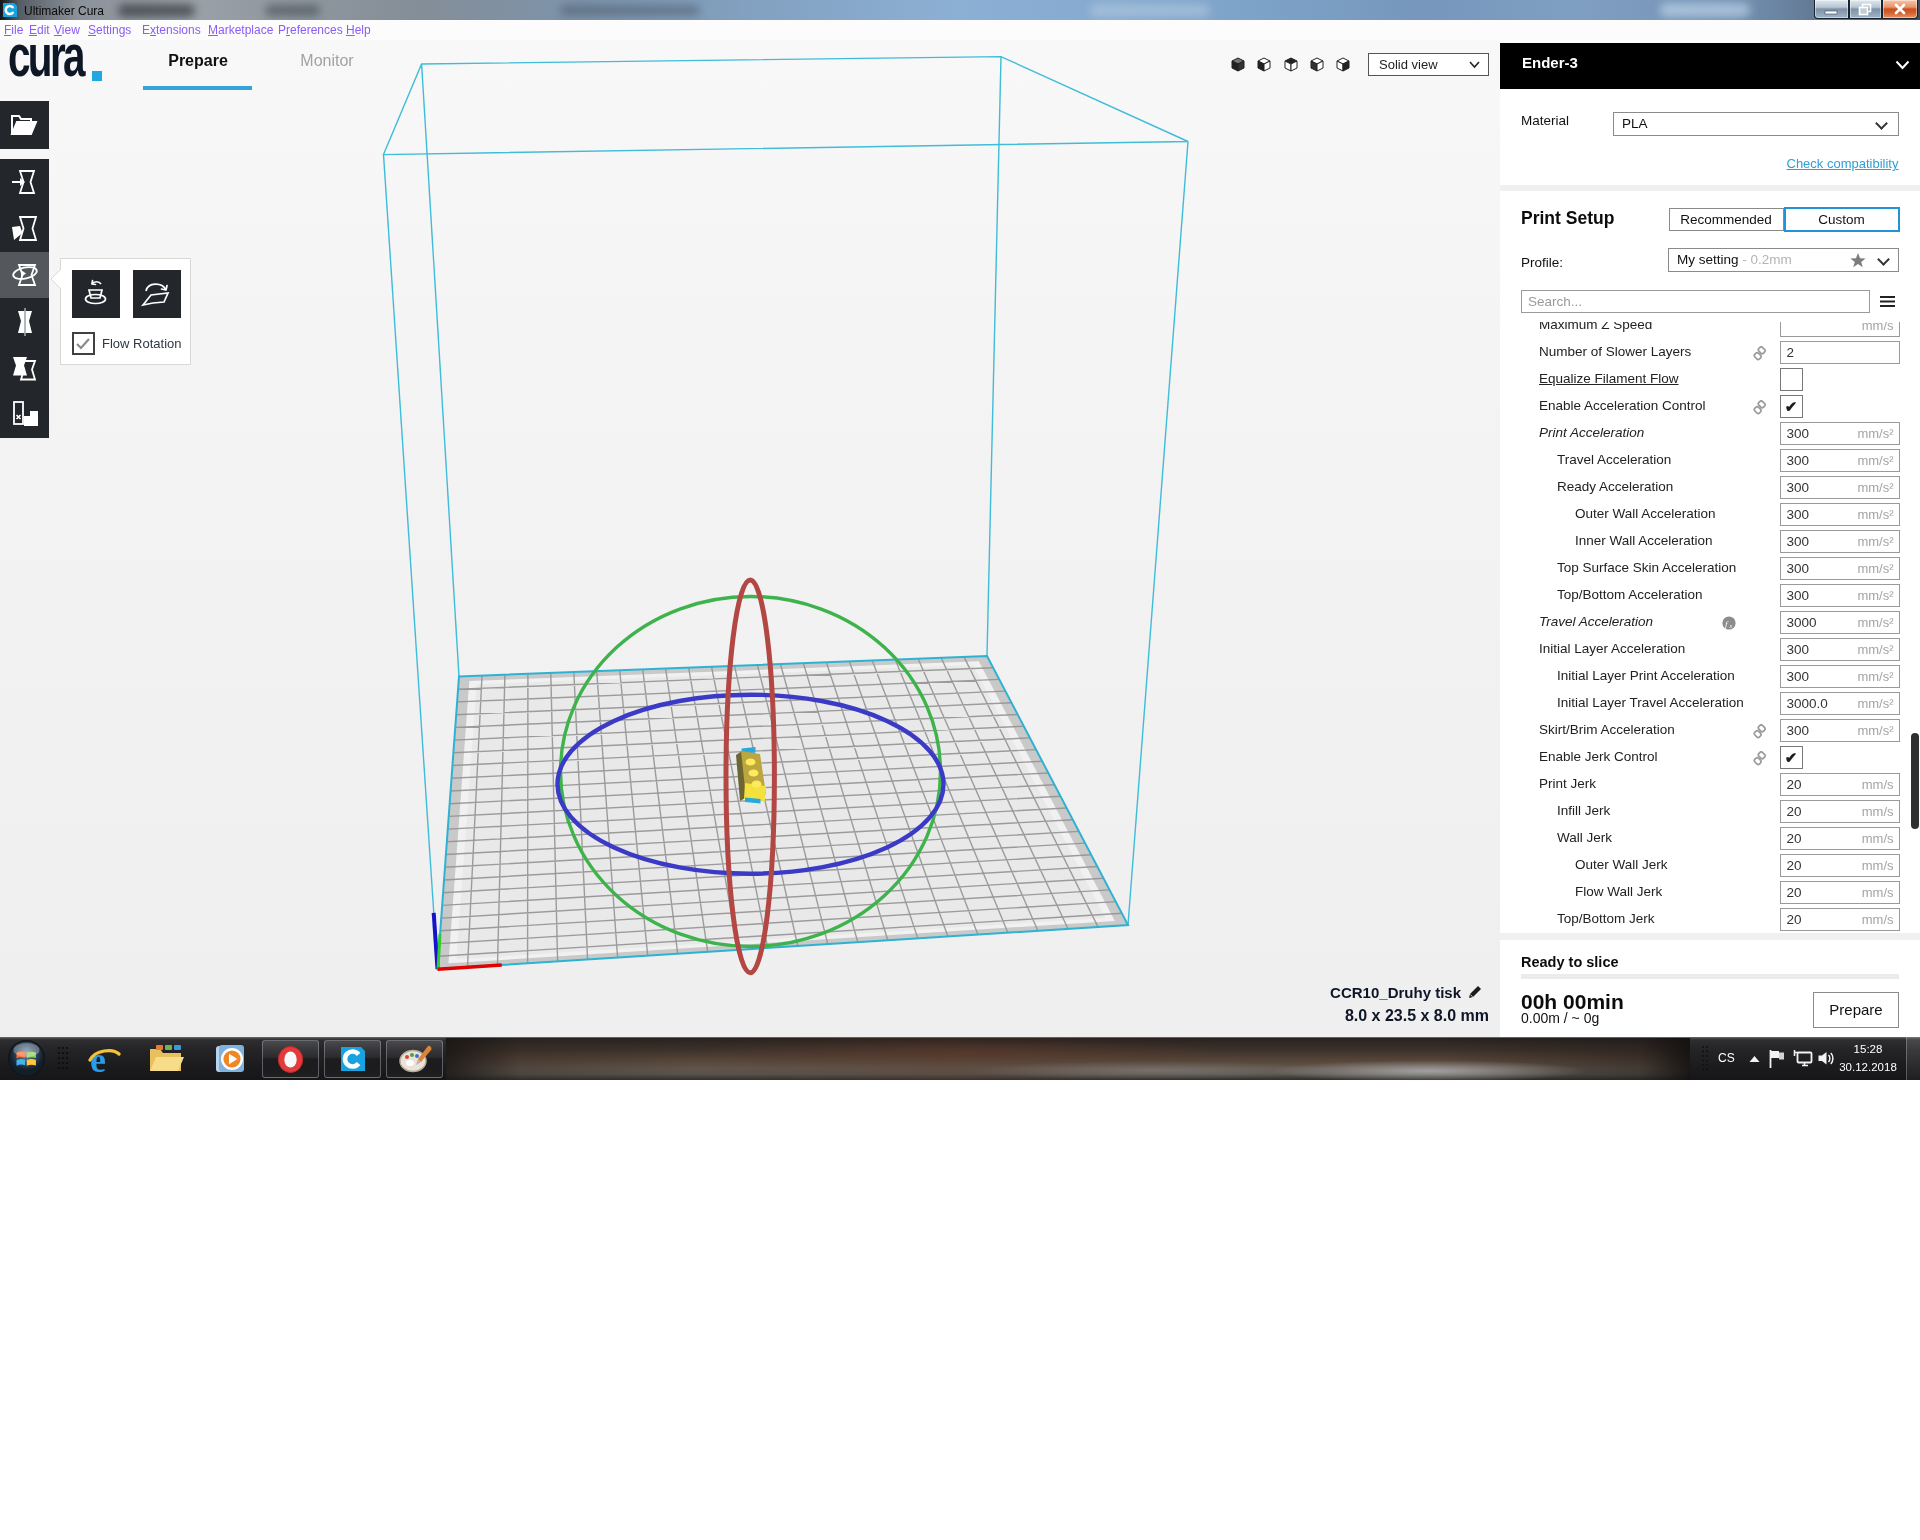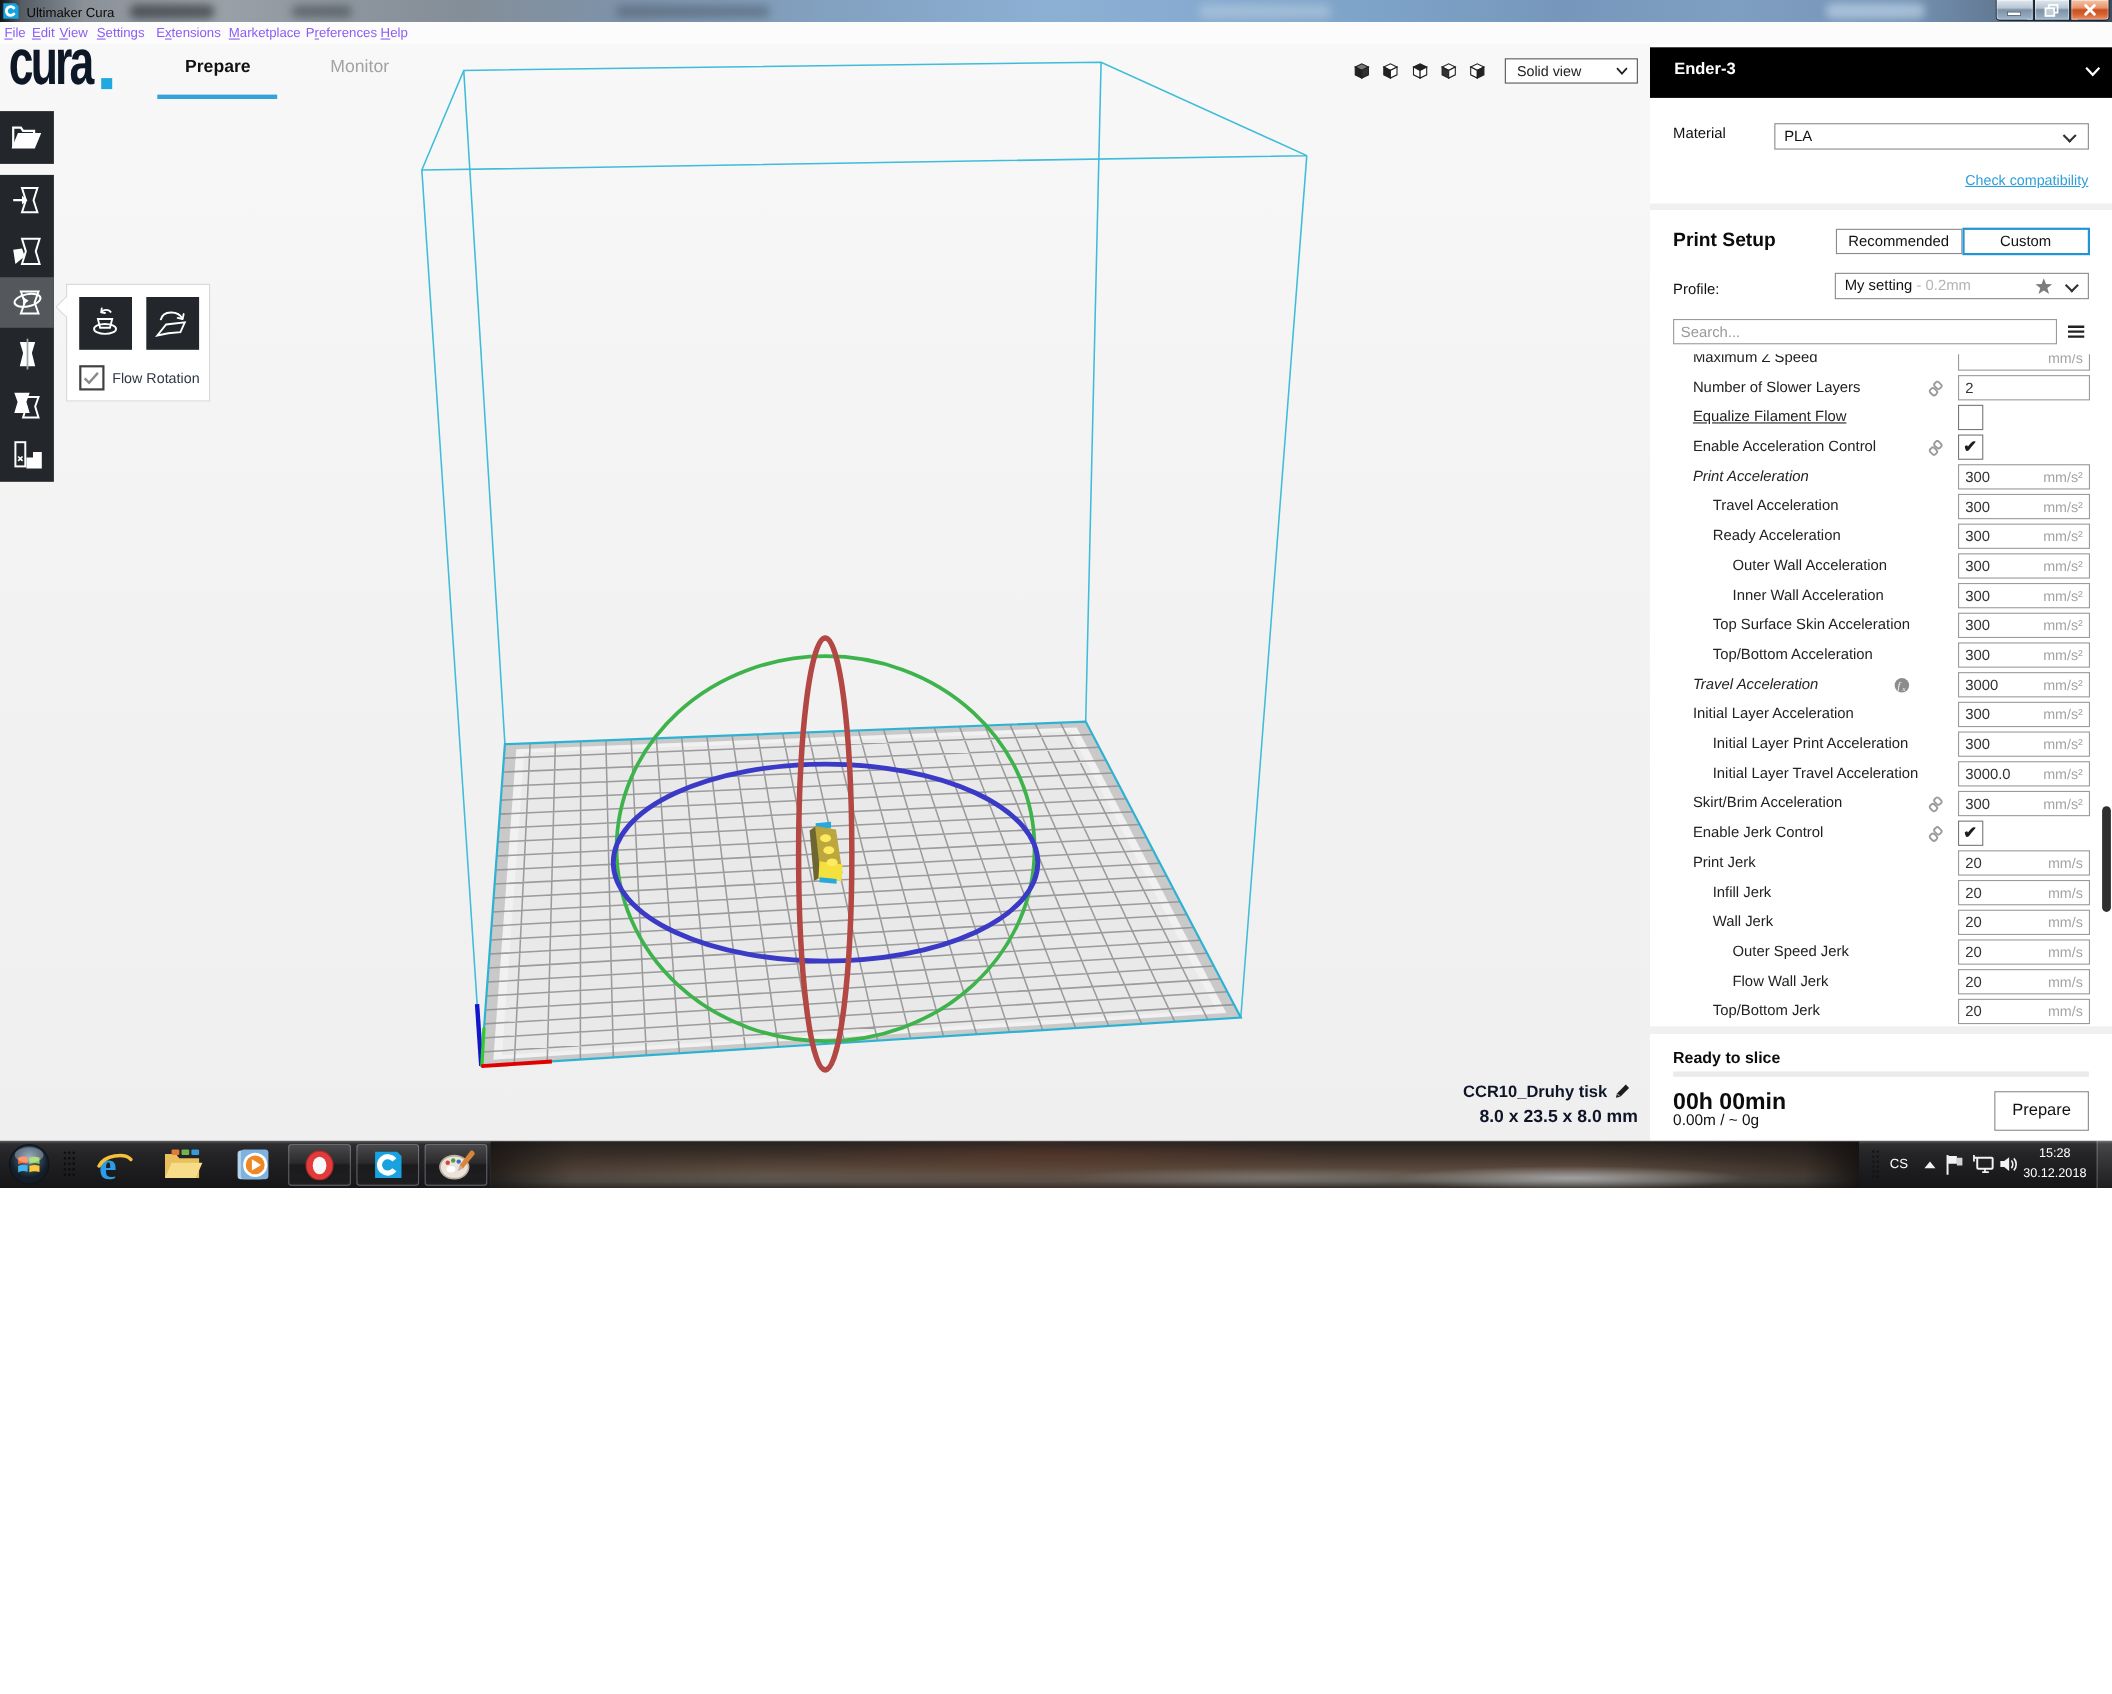--- a/index.html
+++ b/index.html
@@ -431,21 +431,21 @@
         </div>
       </div>
       <div class="srow" style="top:503.0px">
         <span class="lbl" style="left:57px;">Wall Jerk</span>
         <div class="vbox">
           <span class="val">20</span>
           <span class="unit">mm/s</span>
         </div>
       </div>
       <div class="srow" style="top:530.0px">
-        <span class="lbl" style="left:75px;">Outer Speed Jerk</span>
+        <span class="lbl" style="left:75px;">Outer Wall Jerk</span>
         <div class="vbox">
           <span class="val">20</span>
           <span class="unit">mm/s</span>
         </div>
       </div>
       <div class="srow" style="top:557.0px">
         <span class="lbl" style="left:75px;">Flow Wall Jerk</span>
         <div class="vbox">
           <span class="val">20</span>
           <span class="unit">mm/s</span>

